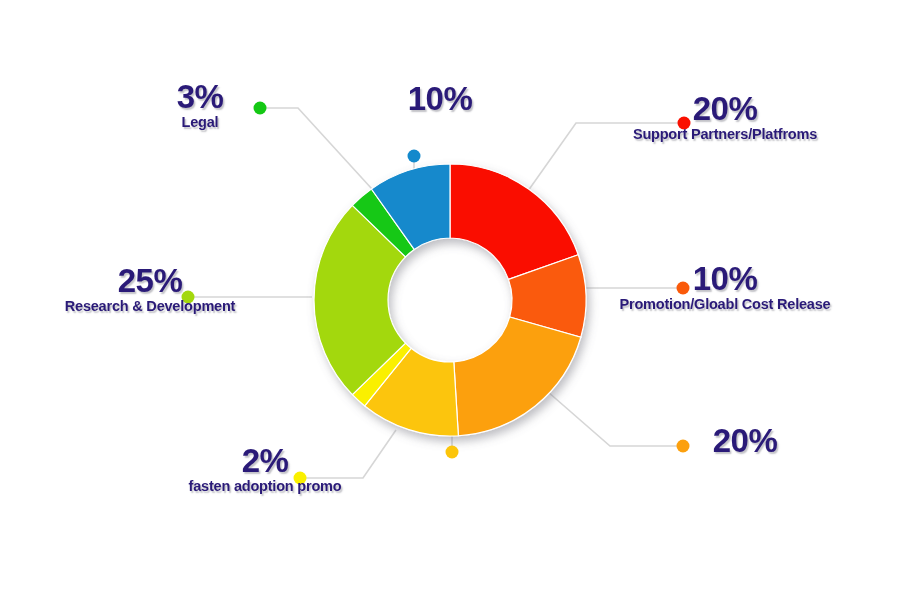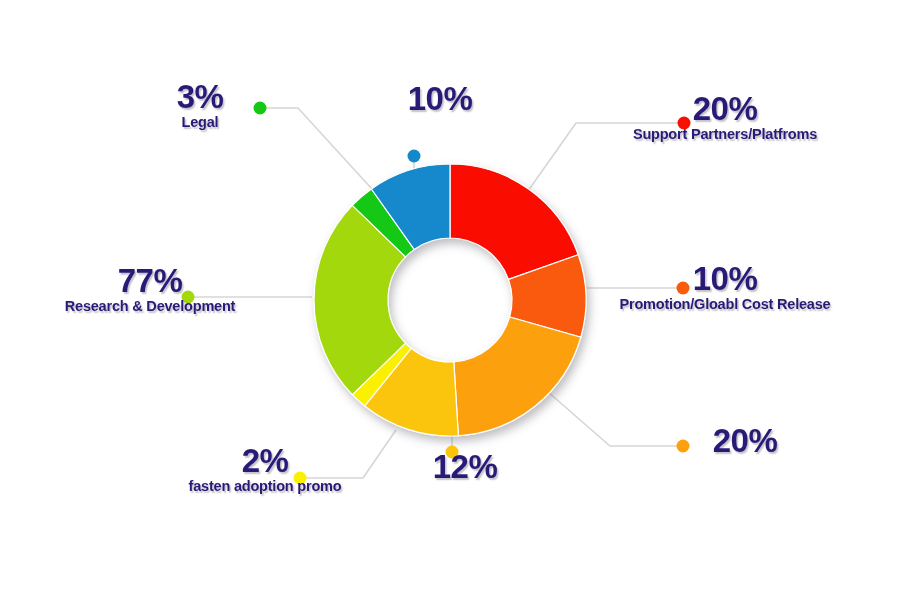--- a/index.html
+++ b/index.html
@@ -116,30 +116,29 @@
   <div class="label-block" id="lbl-promotion">
     <div class="pct">10%</div>
     <div class="cat">Promotion/Gloabl Cost Release</div>
   </div>
 
   <div class="label-block" id="lbl-marketing">
     <div class="pct">20%</div>
   </div>
 
   <div class="label-block" id="lbl-dev">
-    <div class="pct">12%</div>
   </div>
 
   <div class="label-block" id="lbl-fasten">
     <div class="pct">2%</div>
     <div class="cat">fasten adoption promo</div>
   </div>
 
   <div class="label-block" id="lbl-research">
-    <div class="pct">77%</div>
+    <div class="pct">25%</div>
     <div class="cat">Research &amp; Development</div>
   </div>
 
   <div class="label-block" id="lbl-legal">
     <div class="pct">3%</div>
     <div class="cat">Legal</div>
   </div>
 
   <div class="label-block" id="lbl-operating">
     <div class="pct">10%</div>

